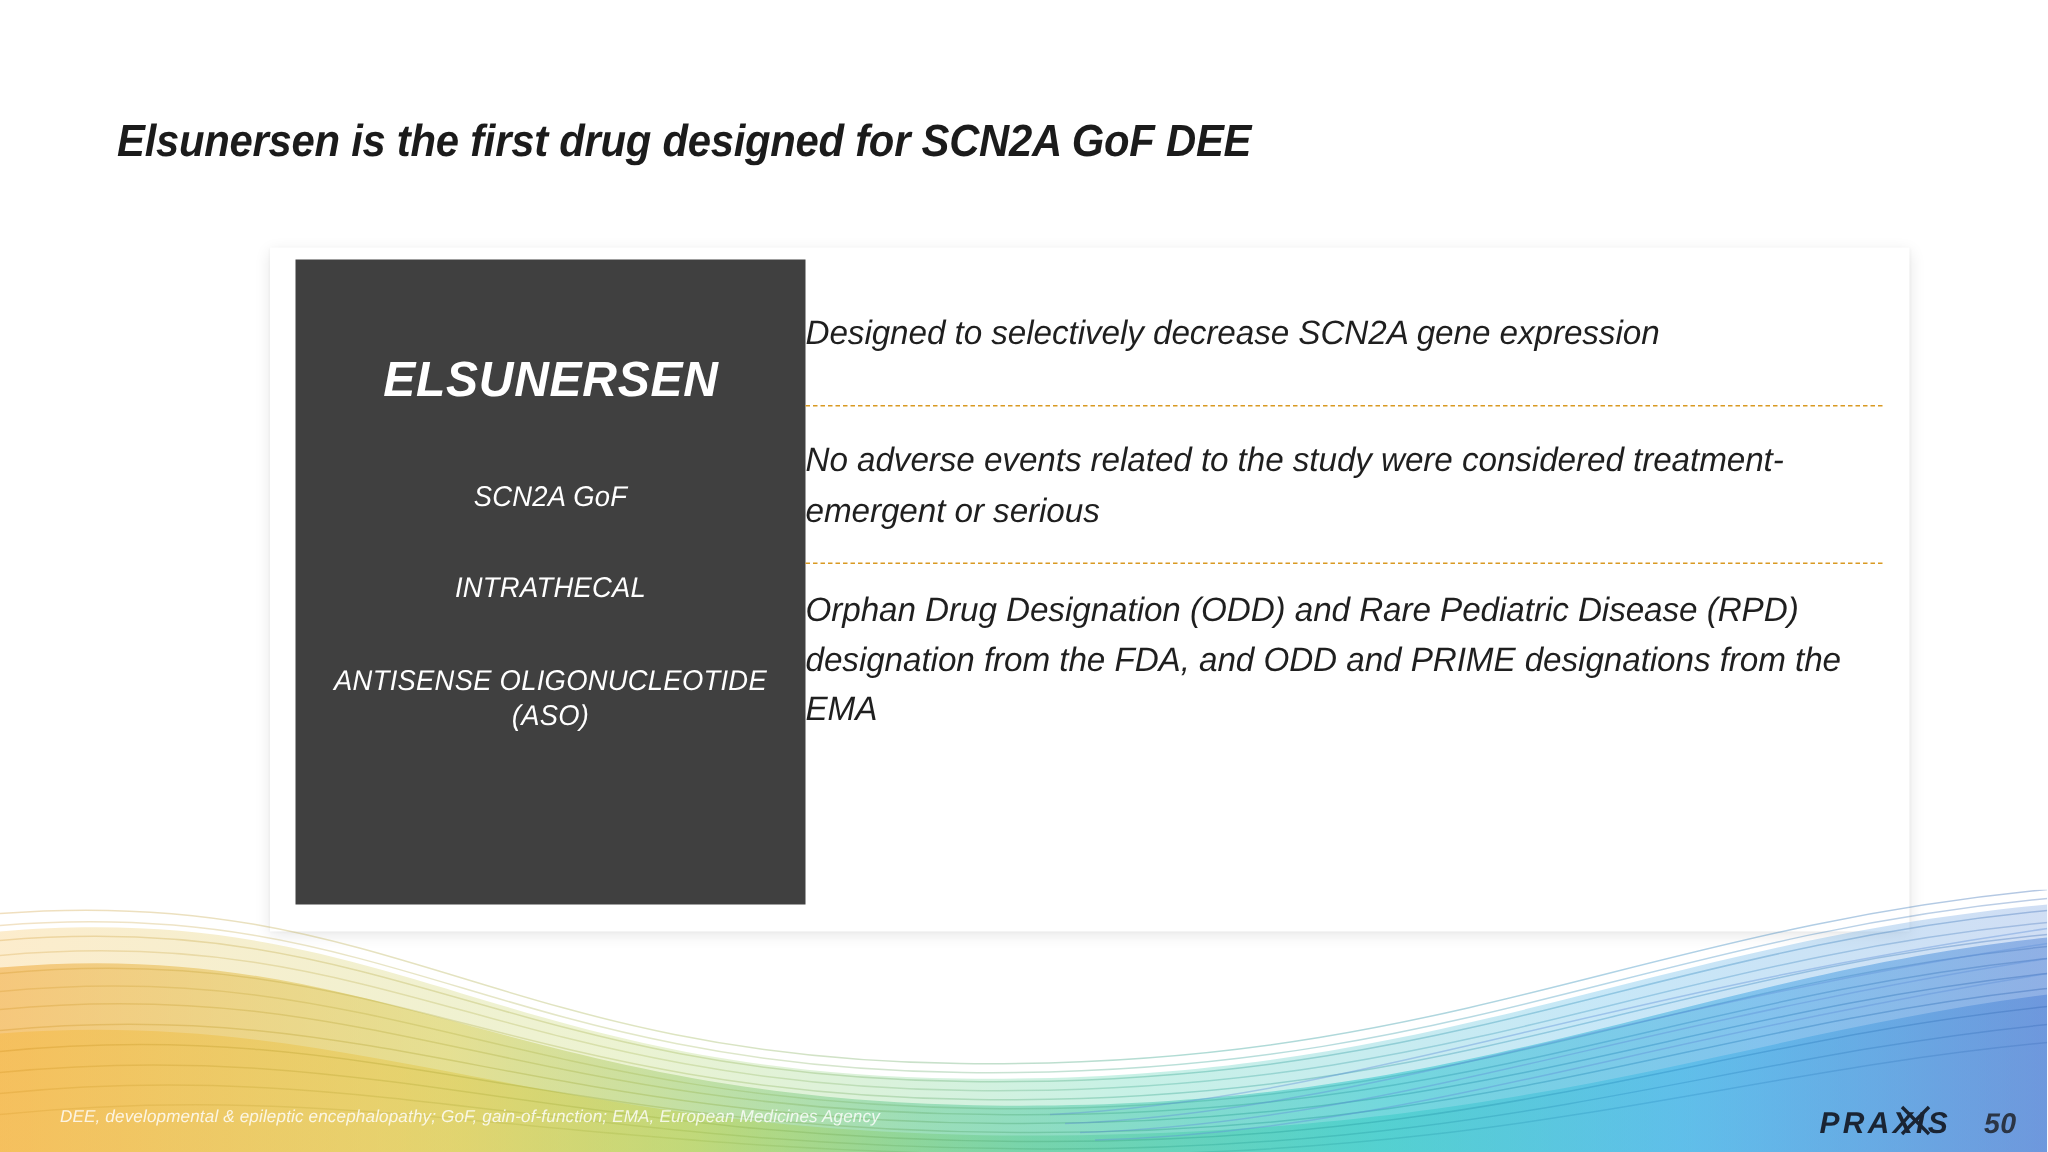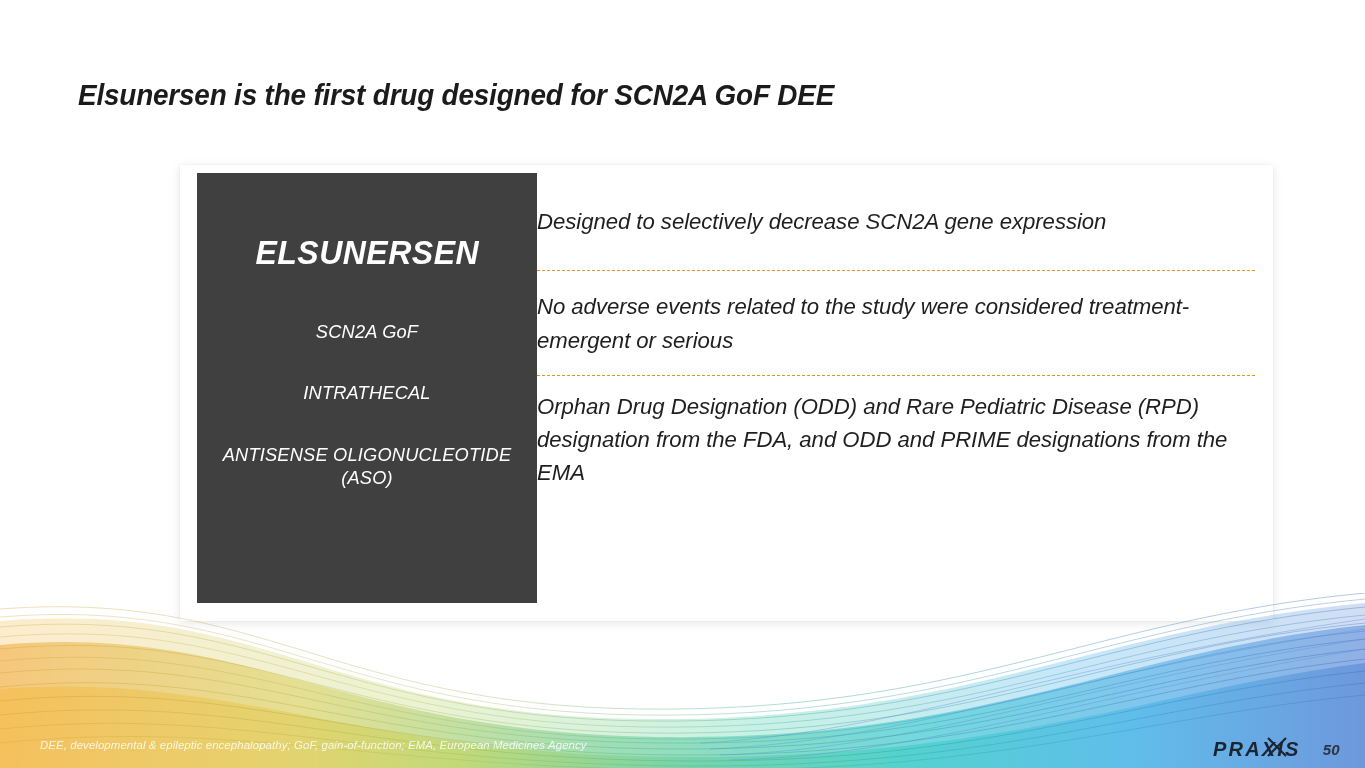--- a/index.html
+++ b/index.html
@@ -176,21 +176,21 @@
   }
   .logo-x-mark {
     position: absolute;
     left: 52px;
     top: -3px;
     width: 24px;
     height: 24px;
   }
   .page-number {
     margin-left: 22px;
-    font-size: 15px;
+    font-size: 19px;
     font-weight: bold;
     color: #2b3545;
     letter-spacing: 0.3px;
   }
 </style>
 </head>
 <body>
 
 <div class="slide">
 

